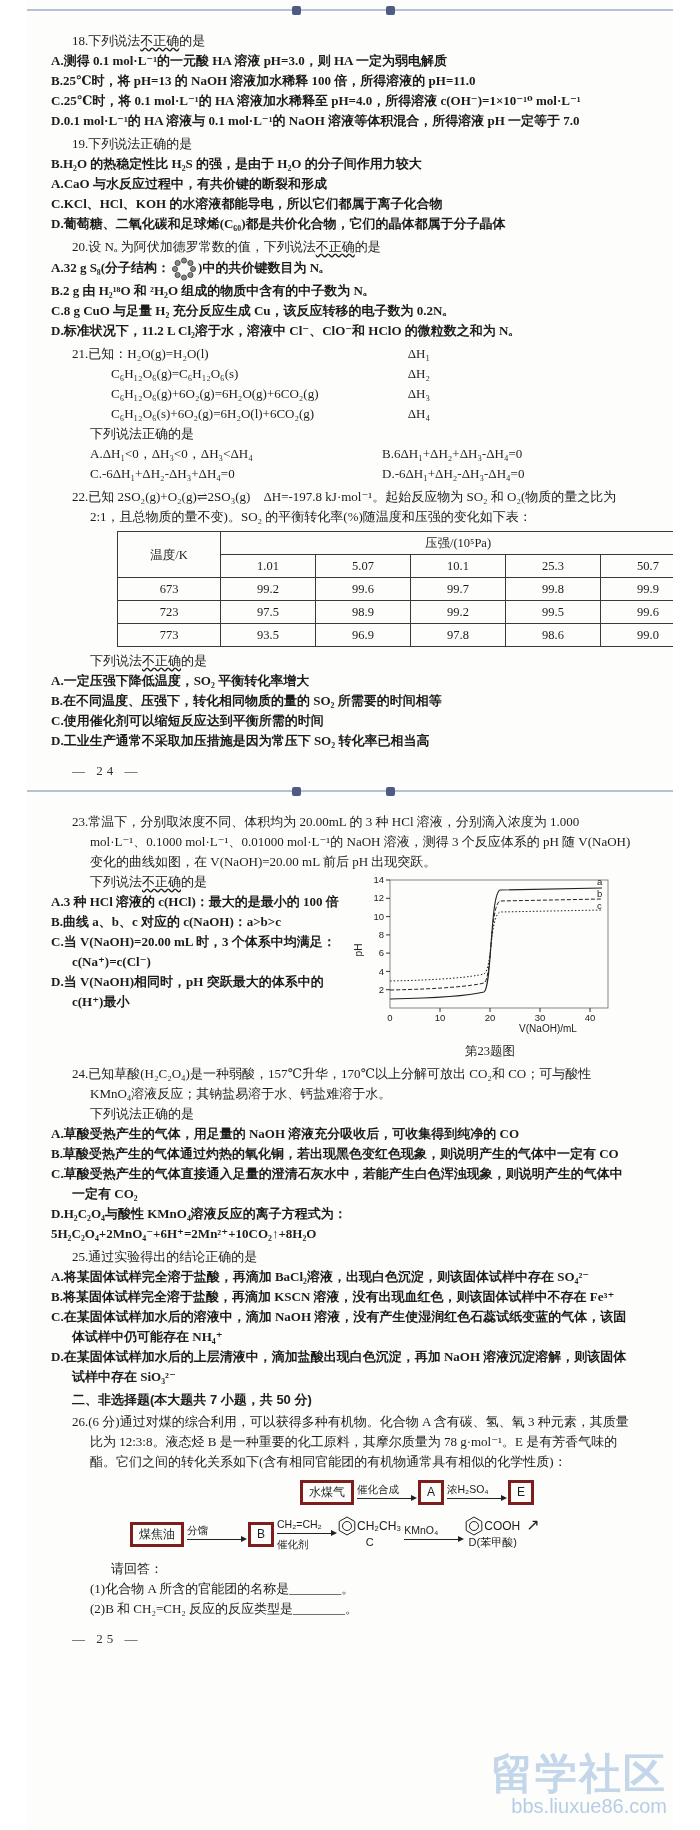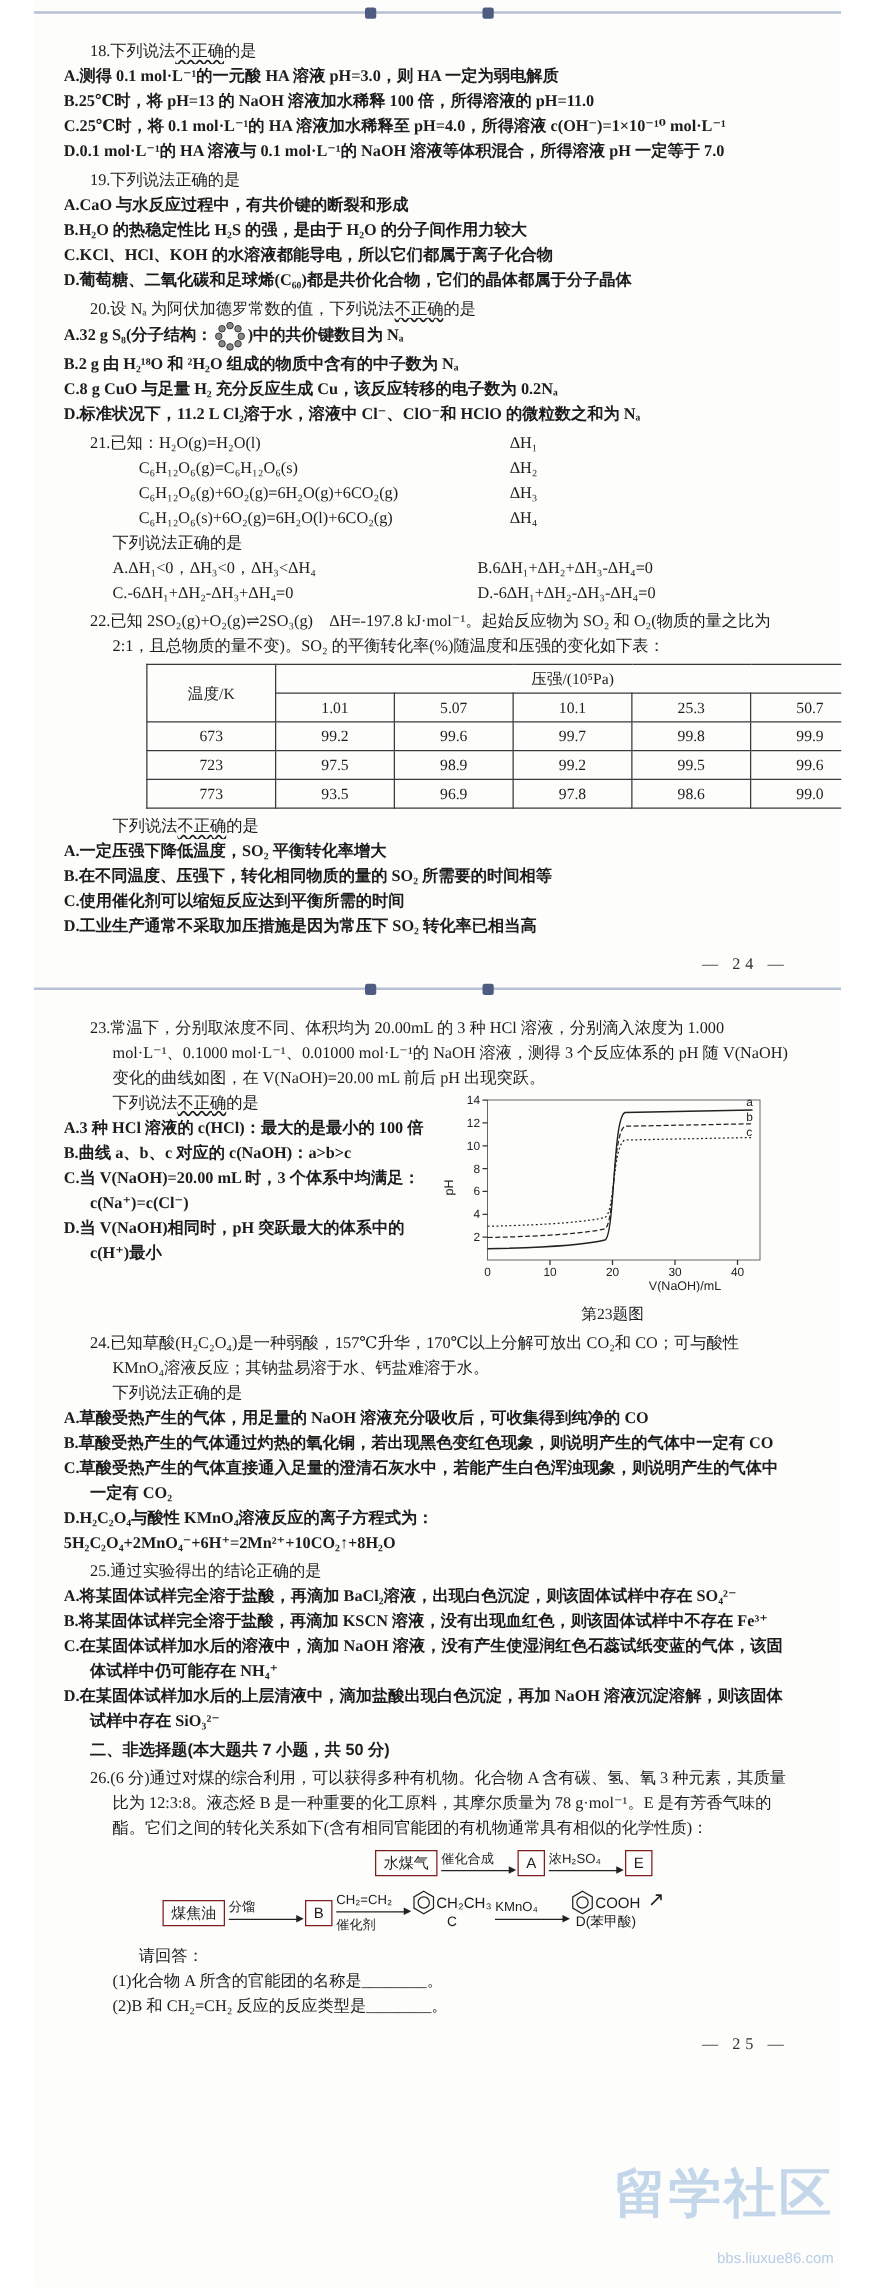--- a/index.html
+++ b/index.html
@@ -18,21 +18,21 @@
 
   .page{padding:14px 42px 0 45px;}
   .page1{min-height:748px;}
   .q{margin:0 0 3px 0;}
   p{margin:0;}
   .stem{margin-left:18px;text-indent:-18px;}
   .subline{margin-left:18px;}
   .opt{text-indent:-21px;font-weight:bold;}
   .emph{text-decoration-line:underline;text-decoration-style:wavy;text-underline-offset:2px;}
   .sechead{font-weight:bold;font-family:"Liberation Sans","DejaVu Sans",sans-serif;font-size:13px;margin:3px 0 2px 0;}
-  .pageno{text-align:right;letter-spacing:4px;margin:10px 0 4px 0;color:#333;}
+  .pageno{text-align:left;letter-spacing:4px;margin:10px 0 4px 0;color:#333;}
 
   
   .eqrow{display:flex;justify-content:space-between;width:358px;}
   .eqrow.rest{margin-left:39px;width:319px;}
   .optgrid{display:grid;grid-template-columns:292px 1fr;margin-left:18px;}
 
   
   table.tbl{border-collapse:collapse;margin:4px 0 4px 45px;padding-left:44px;}
   table.tbl td{border:1px solid #3a3a3a;text-align:center;padding:1px 8px;height:20px;font-size:12.5px;min-width:78px;}
   table.tbl td.c-temp{min-width:86px;}
@@ -43,38 +43,38 @@
   .clr{clear:both;}
 
   
   .opt-eq{display:block;margin-left:-21px;text-indent:0;}
 
   
   .diagram{position:relative;margin:8px 0 6px 0;font-family:"Liberation Sans","DejaVu Sans",sans-serif;font-size:12px;}
   .drow{display:flex;align-items:center;}
   .drow1{margin-left:228px;margin-bottom:10px;}
   .drow2{margin-left:58px;}
-  .dbox{display:inline-block;border:1px solid #7f1d1d;padding:0 6px;line-height:19px;white-space:nowrap;}
+  .dbox{display:inline-block;border:3px solid #7f1d1d;padding:0 6px;line-height:19px;white-space:nowrap;}
   .rarrow{display:inline-flex;flex-direction:column;align-items:flex-start;margin:0 3px;}
   .albl{font-style:normal;font-size:10.5px;line-height:12px;white-space:nowrap;}
   .aline{display:block;width:58px;height:0;border-bottom:1px solid #222;position:relative;margin:3px 0 4px 0;}
   .aline::after{content:"";position:absolute;right:-2px;top:-3px;border-left:6px solid #222;border-top:3px solid transparent;border-bottom:3px solid transparent;}
   .cmpd{position:relative;display:inline-flex;align-items:flex-start;padding-bottom:16px;white-space:nowrap;}
   .cmpd .cf{margin-left:1px;}
   .clabel{position:absolute;bottom:0;left:50%;transform:translateX(-50%);font-size:11px;white-space:nowrap;}
   .uparrow{font-size:16px;margin:0 0 18px 6px;color:#222;}
 
   
   .s8{vertical-align:middle;margin:0 1px;}
 
   
   .watermark{position:absolute;right:6px;bottom:14px;text-align:right;
     font-family:"Liberation Sans","DejaVu Sans",sans-serif;}
   .wm-title{font-size:42px;font-weight:bold;letter-spacing:2px;color:#c3d6ea;line-height:44px;}
-  .wm-site{font-size:12px;color:#b6cde5;margin-top:19px;}
+  .wm-site{font-size:20px;color:#b6cde5;margin-top:0;}
 
   svg text{font-family:"Liberation Sans","DejaVu Sans",sans-serif;}
 </style>
 </head>
 <body>
 
 <div class="sheet">
 
   <div class="ornament">
     <span class="rule-line"></span>
@@ -87,22 +87,22 @@
     <section class="q">
       <p class="stem"><span>18.下列说法</span><span class="emph">不正确</span><span>的是</span></p>
       <p class="opt">A.测得 0.1 mol·L⁻¹的一元酸 HA 溶液 pH=3.0，则 HA 一定为弱电解质</p>
       <p class="opt">B.25℃时，将 pH=13 的 NaOH 溶液加水稀释 100 倍，所得溶液的 pH=11.0</p>
       <p class="opt">C.25℃时，将 0.1 mol·L⁻¹的 HA 溶液加水稀释至 pH=4.0，所得溶液 c(OH⁻)=1×10⁻¹⁰ mol·L⁻¹</p>
       <p class="opt">D.0.1 mol·L⁻¹的 HA 溶液与 0.1 mol·L⁻¹的 NaOH 溶液等体积混合，所得溶液 pH 一定等于 7.0</p>
     </section>
 
     <section class="q">
       <p class="stem">19.下列说法正确的是</p>
+      <p class="opt">B.H₂O 的热稳定性比 H₂S 的强，是由于 H₂O 的分子间作用力较大</p>
       <p class="opt">A.CaO 与水反应过程中，有共价键的断裂和形成</p>
-      <p class="opt">B.H₂O 的热稳定性比 H₂S 的强，是由于 H₂O 的分子间作用力较大</p>
       <p class="opt">C.KCl、HCl、KOH 的水溶液都能导电，所以它们都属于离子化合物</p>
       <p class="opt">D.葡萄糖、二氧化碳和足球烯(C₆₀)都是共价化合物，它们的晶体都属于分子晶体</p>
     </section>
 
     <section class="q">
       <p class="stem"><span>20.设 Nₐ 为阿伏加德罗常数的值，下列说法</span><span class="emph">不正确</span><span>的是</span></p>
       <p class="opt"><span>A.32 g S₈(分子结构：</span><svg class="s8" width="26" height="24" viewBox="0 0 26 24">
             <g fill="#8a8a8a" stroke="#333" stroke-width="0.8">
               <circle cx="13" cy="3.5" r="2.6"></circle>
               <circle cx="19.4" cy="6" r="2.6"></circle>

